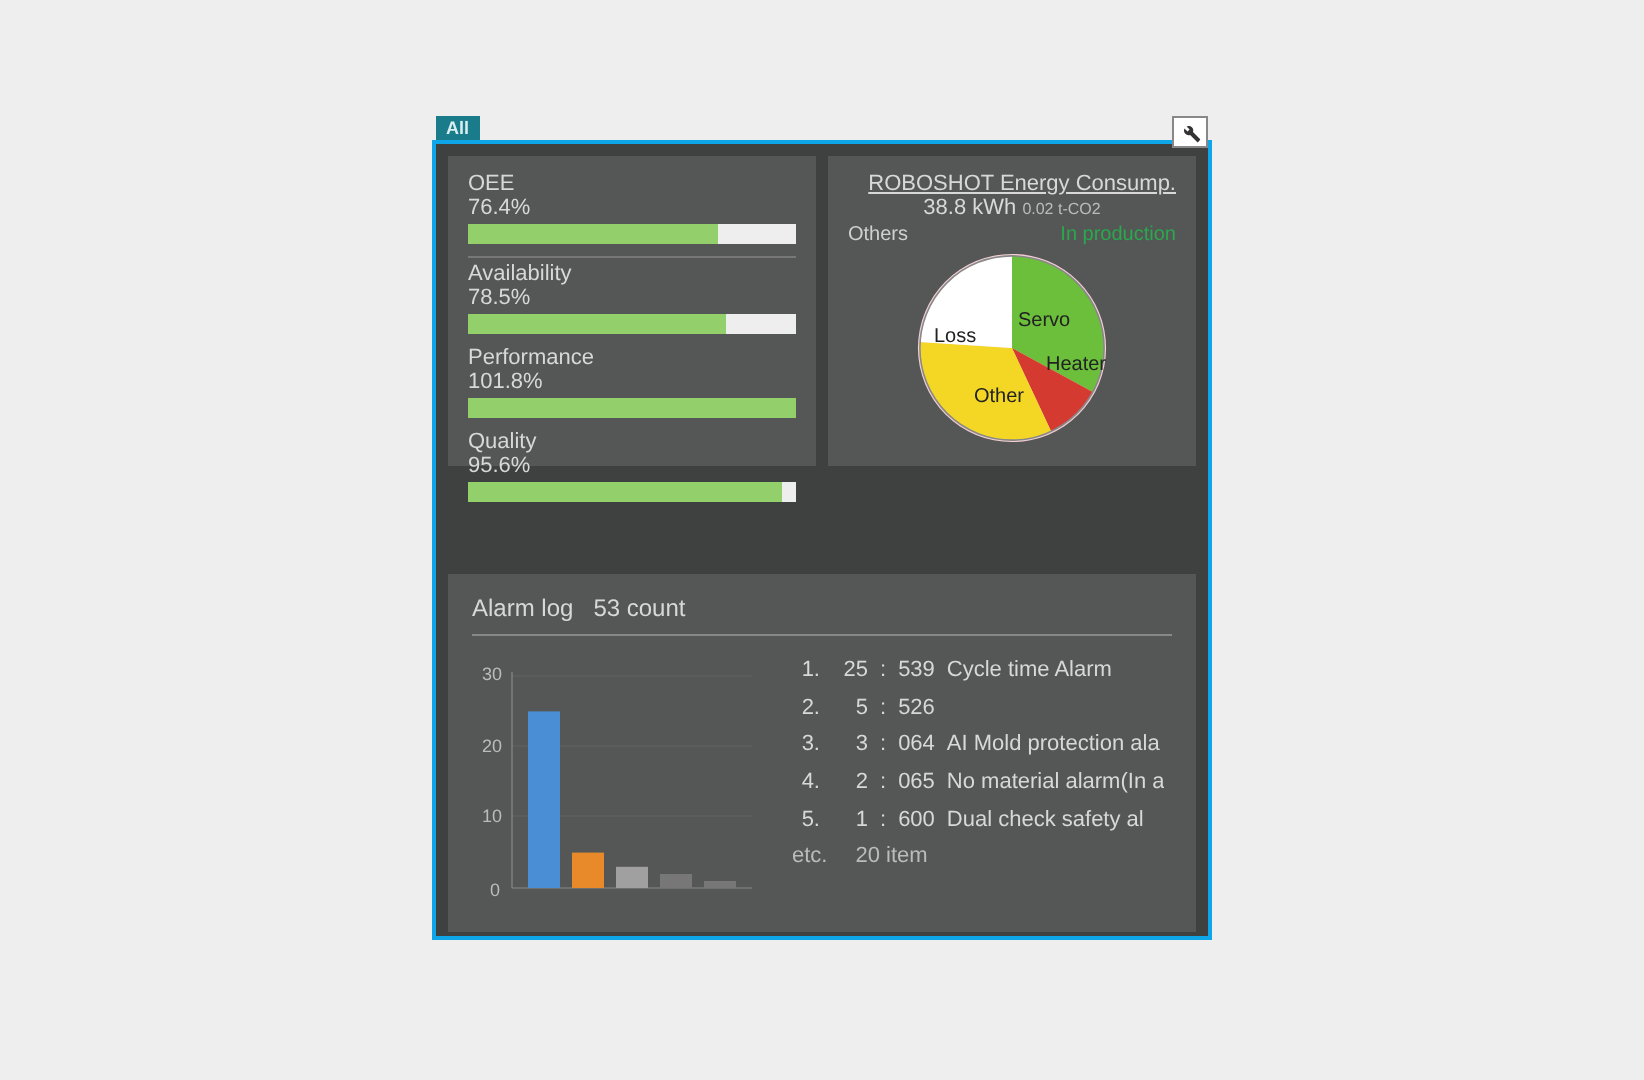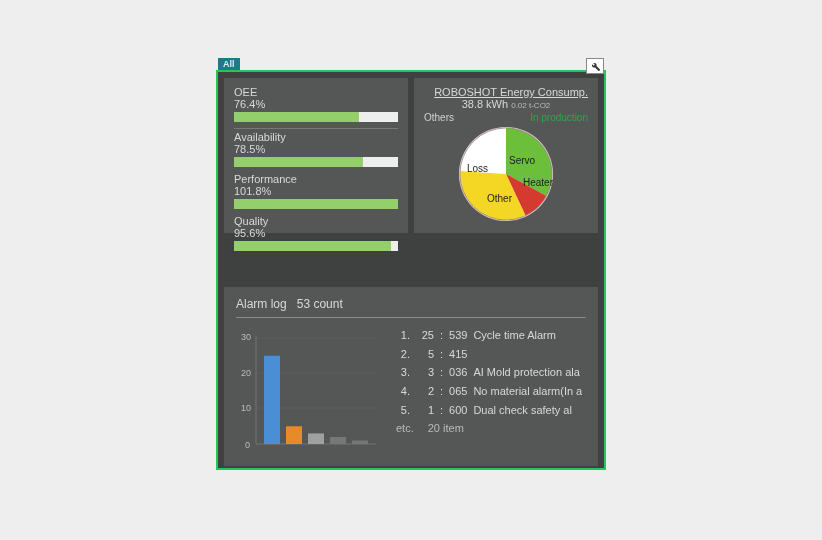--- a/index.html
+++ b/index.html
@@ -10,21 +10,21 @@
     font-family: Arial, sans-serif;
     display: flex;
     align-items: center;
     justify-content: center;
     font-size: 11px;
   }
   .panel {
     width: 390px;
     height: 400px;
     background: #3f4140;
-    border: 2px solid #22c55e;
+    border: 2px solid #0ea5e9;
     position: relative;
     padding: 6px;
     display: flex;
     flex-direction: column;
     gap: 6px;
   }
   .tab-badge {
     position: absolute;
     top: -14px;
     left: 0;
@@ -277,26 +277,26 @@
       <div class="alarm-list">
         <div class="row">
           <span class="rank">1.</span>
           <span class="cnt">25</span>:
           <span>539</span>
           <span class="desc">Cycle time Alarm</span>
         </div>
         <div class="row">
           <span class="rank">2.</span>
           <span class="cnt">5</span>:
-          <span>415</span>
+          <span>526</span>
         </div>
         <div class="row">
           <span class="rank">3.</span>
           <span class="cnt">3</span>:
-          <span>036</span>
+          <span>064</span>
           <span class="desc">AI Mold protection ala</span>
         </div>
         <div class="row">
           <span class="rank">4.</span>
           <span class="cnt">2</span>:
           <span>065</span>
           <span class="desc">No material alarm(In a</span>
         </div>
         <div class="row">
           <span class="rank">5.</span>

